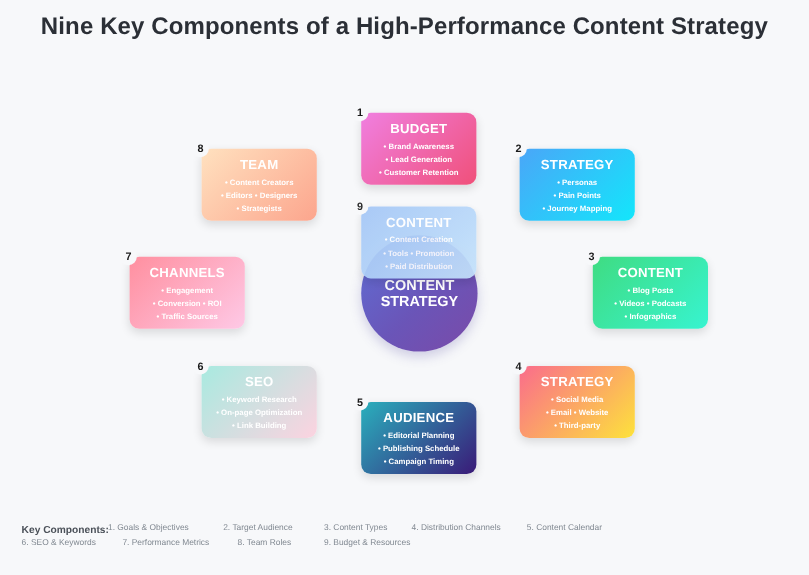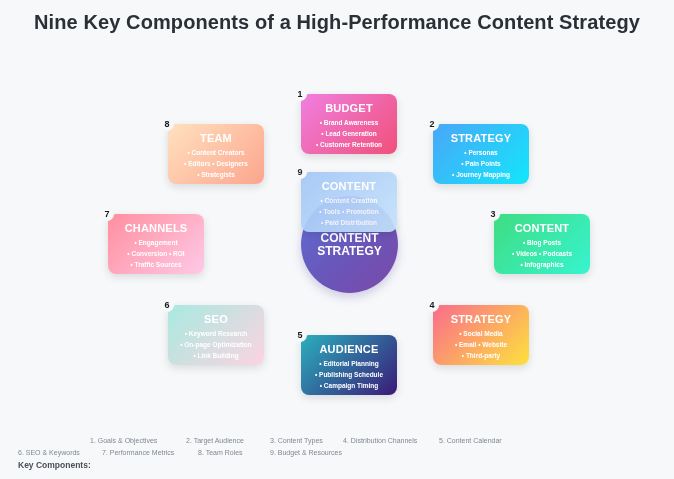--- a/index.html
+++ b/index.html
@@ -50,21 +50,21 @@
       border-radius: 50%; background: #f7f8fa;
       font-size: 9px; font-weight: bold; color: #1a1a1a;
       line-height: 14px; text-align: center;
     }
     .legend {
       position: absolute; left: 18px; top: 437px; width: 640px;
       font-size: 7px; color: #808891;
     }
     .legend .row { position: relative; height: 12px; }
     .legend .lead {
-      position: absolute; left: 0; top: -1px; font-size: 8.5px; font-weight: bold; color: #4a5058; margin-top: 24px;
+      position: absolute; left: 0; top: -1px; font-size: 8.5px; font-weight: bold; color: #4a5058;
     }
     .legend .li { position: absolute; top: 0; white-space: nowrap; }
   </style>
 </head>
 <body>
 
 <div class="frame">
 
   <div class="title">Nine Key Components of a High-Performance Content Strategy</div>
 

